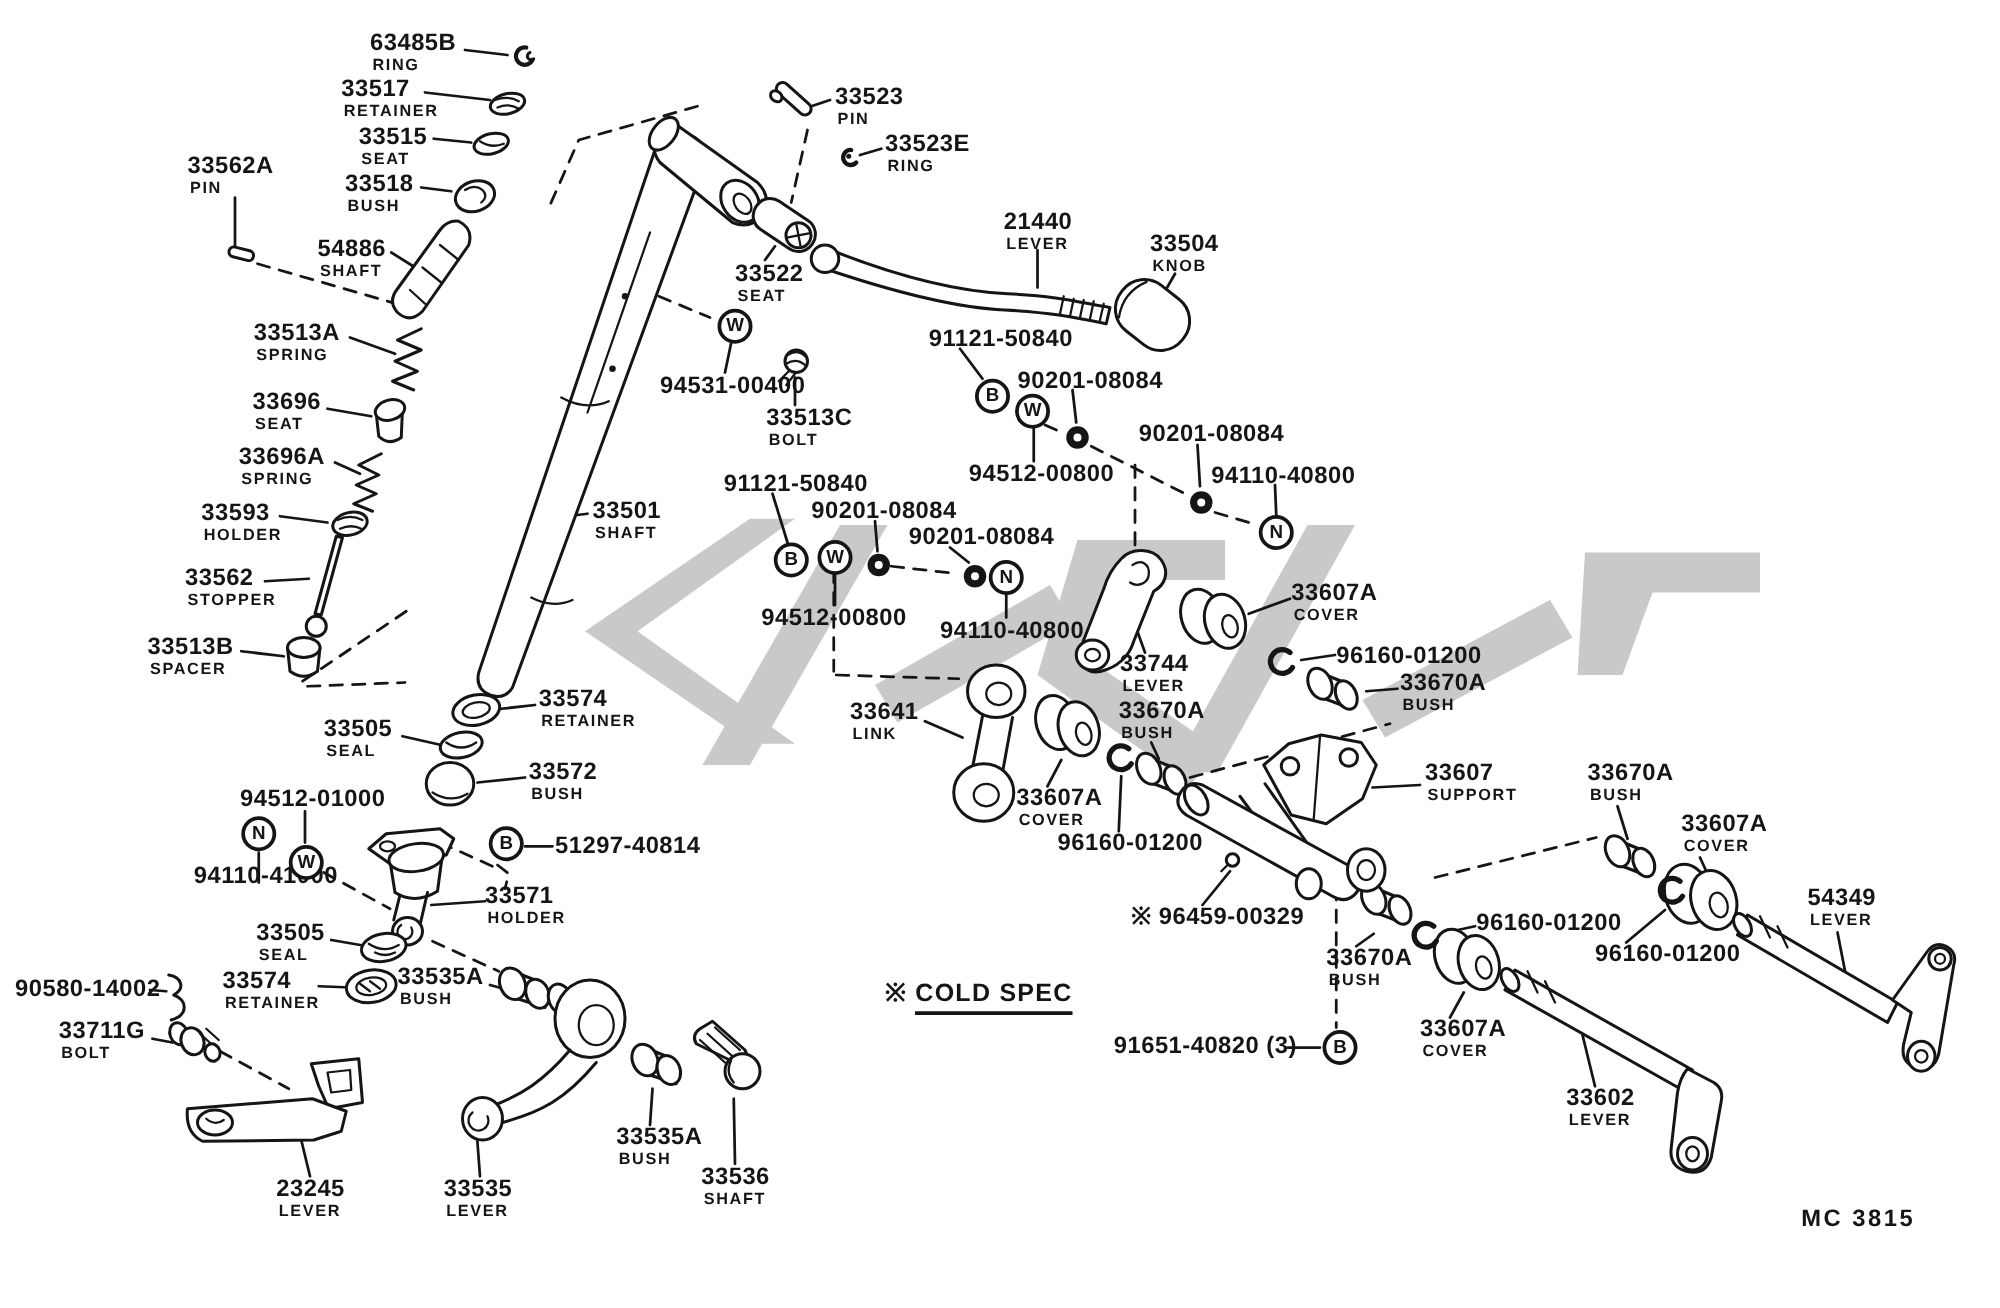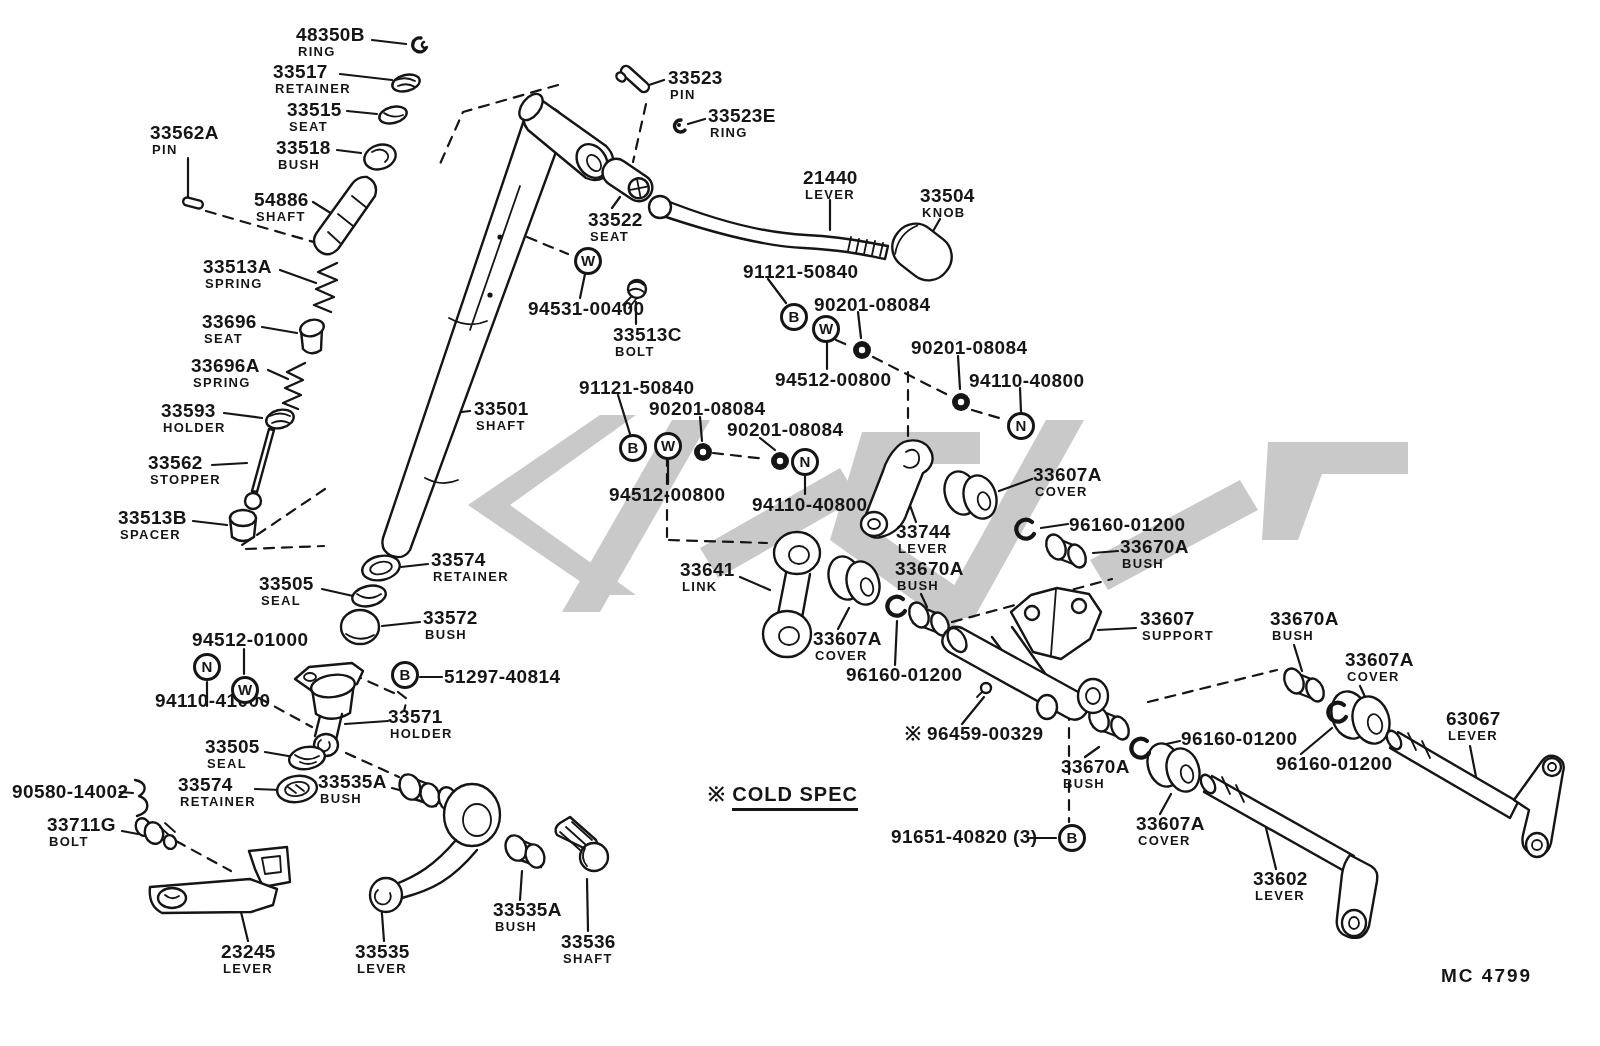--- a/index.html
+++ b/index.html
@@ -338,21 +338,21 @@
       <ellipse class="sf" cx="369" cy="596" rx="17" ry="10" transform="rotate(-12 369 596)"></ellipse>
       <path class="s thin" d="M357,594 q12,8 24,0"></path>
     </g>
     <g>
       <ellipse class="sf" cx="360" cy="627" rx="19" ry="17"></ellipse>
       <path class="s thin" d="M346,634 q14,9 28,1"></path>
     </g>
   </svg>
 
   <div class="lbl" style="left:296px;top:26px">
-      <span class="num">48350B</span>
+      <span class="num">63485B</span>
       <span class="nm">RING</span>
     </div>
   <div class="lbl" style="left:273px;top:63px">
       <span class="num">33517</span>
       <span class="nm">RETAINER</span>
     </div>
   <div class="lbl" style="left:287px;top:101px">
       <span class="num">33515</span>
       <span class="nm">SEAT</span>
     </div>
@@ -514,21 +514,21 @@
     </div>
   <div class="lbl" style="left:1270px;top:610px">
       <span class="num">33670A</span>
       <span class="nm">BUSH</span>
     </div>
   <div class="lbl" style="left:1345px;top:651px">
       <span class="num">33607A</span>
       <span class="nm">COVER</span>
     </div>
   <div class="lbl" style="left:1446px;top:710px">
-      <span class="num">63067</span>
+      <span class="num">54349</span>
       <span class="nm">LEVER</span>
     </div>
   <div class="lbl" style="left:1181px;top:730px">
       <span class="num">96160-01200</span>
       <span class="nm"></span>
     </div>
   <div class="lbl" style="left:1276px;top:755px">
       <span class="num">96160-01200</span>
       <span class="nm"></span>
     </div>
@@ -611,15 +611,15 @@
   <div class="sym" style="left:1007px;top:412px">N</div>
   <div class="sym" style="left:619px;top:434px">B</div>
   <div class="sym" style="left:654px;top:432px">W</div>
   <div class="sym" style="left:791px;top:448px">N</div>
   <div class="sym" style="left:193px;top:653px">N</div>
   <div class="sym" style="left:231px;top:676px">W</div>
   <div class="sym" style="left:391px;top:661px">B</div>
   <div class="sym" style="left:1058px;top:824px">B</div>
 
   <div class="note"><span>※ </span><span class="ul">COLD SPEC</span></div>
-  <div class="code">MC 4799</div>
+  <div class="code">MC 3815</div>
 
 </div>
 
 </body></html>

